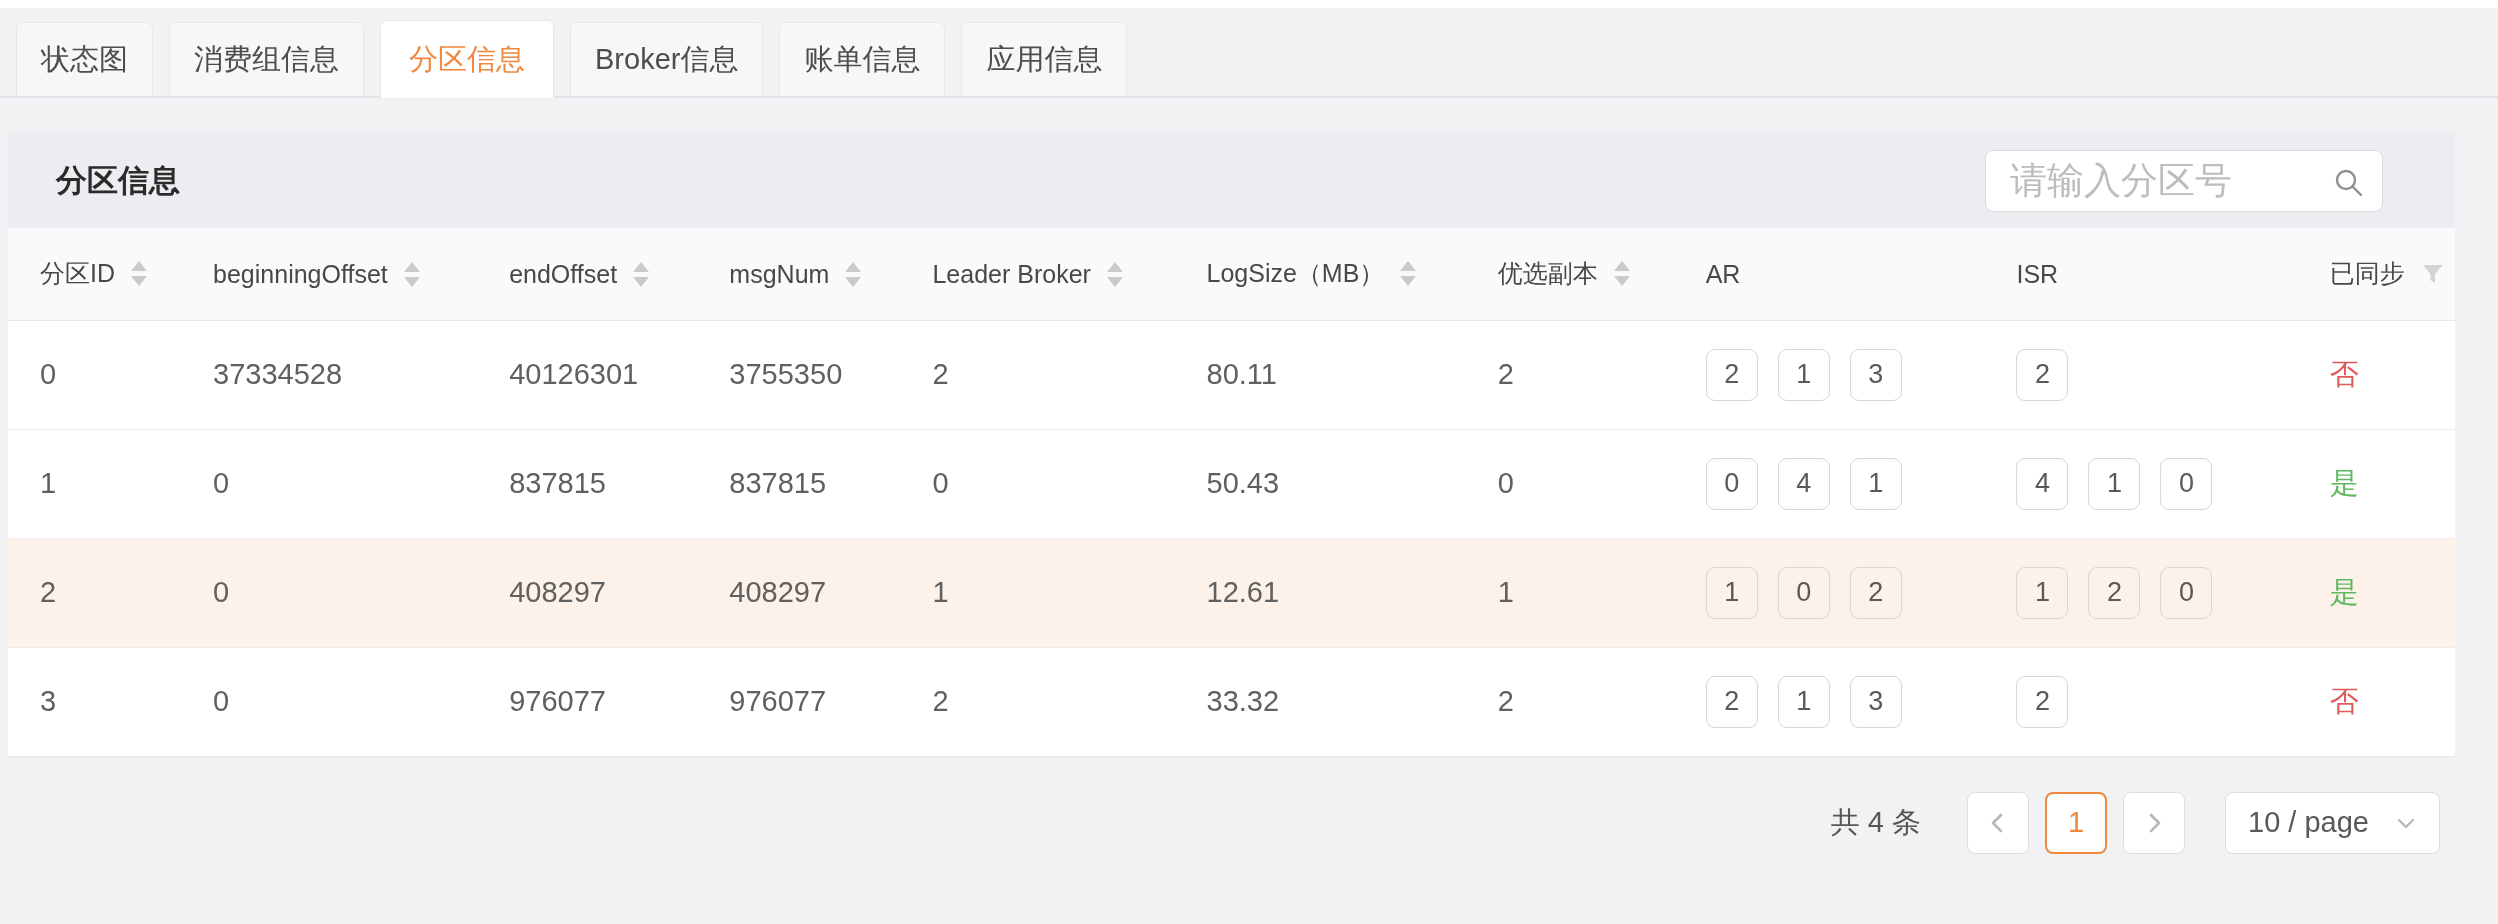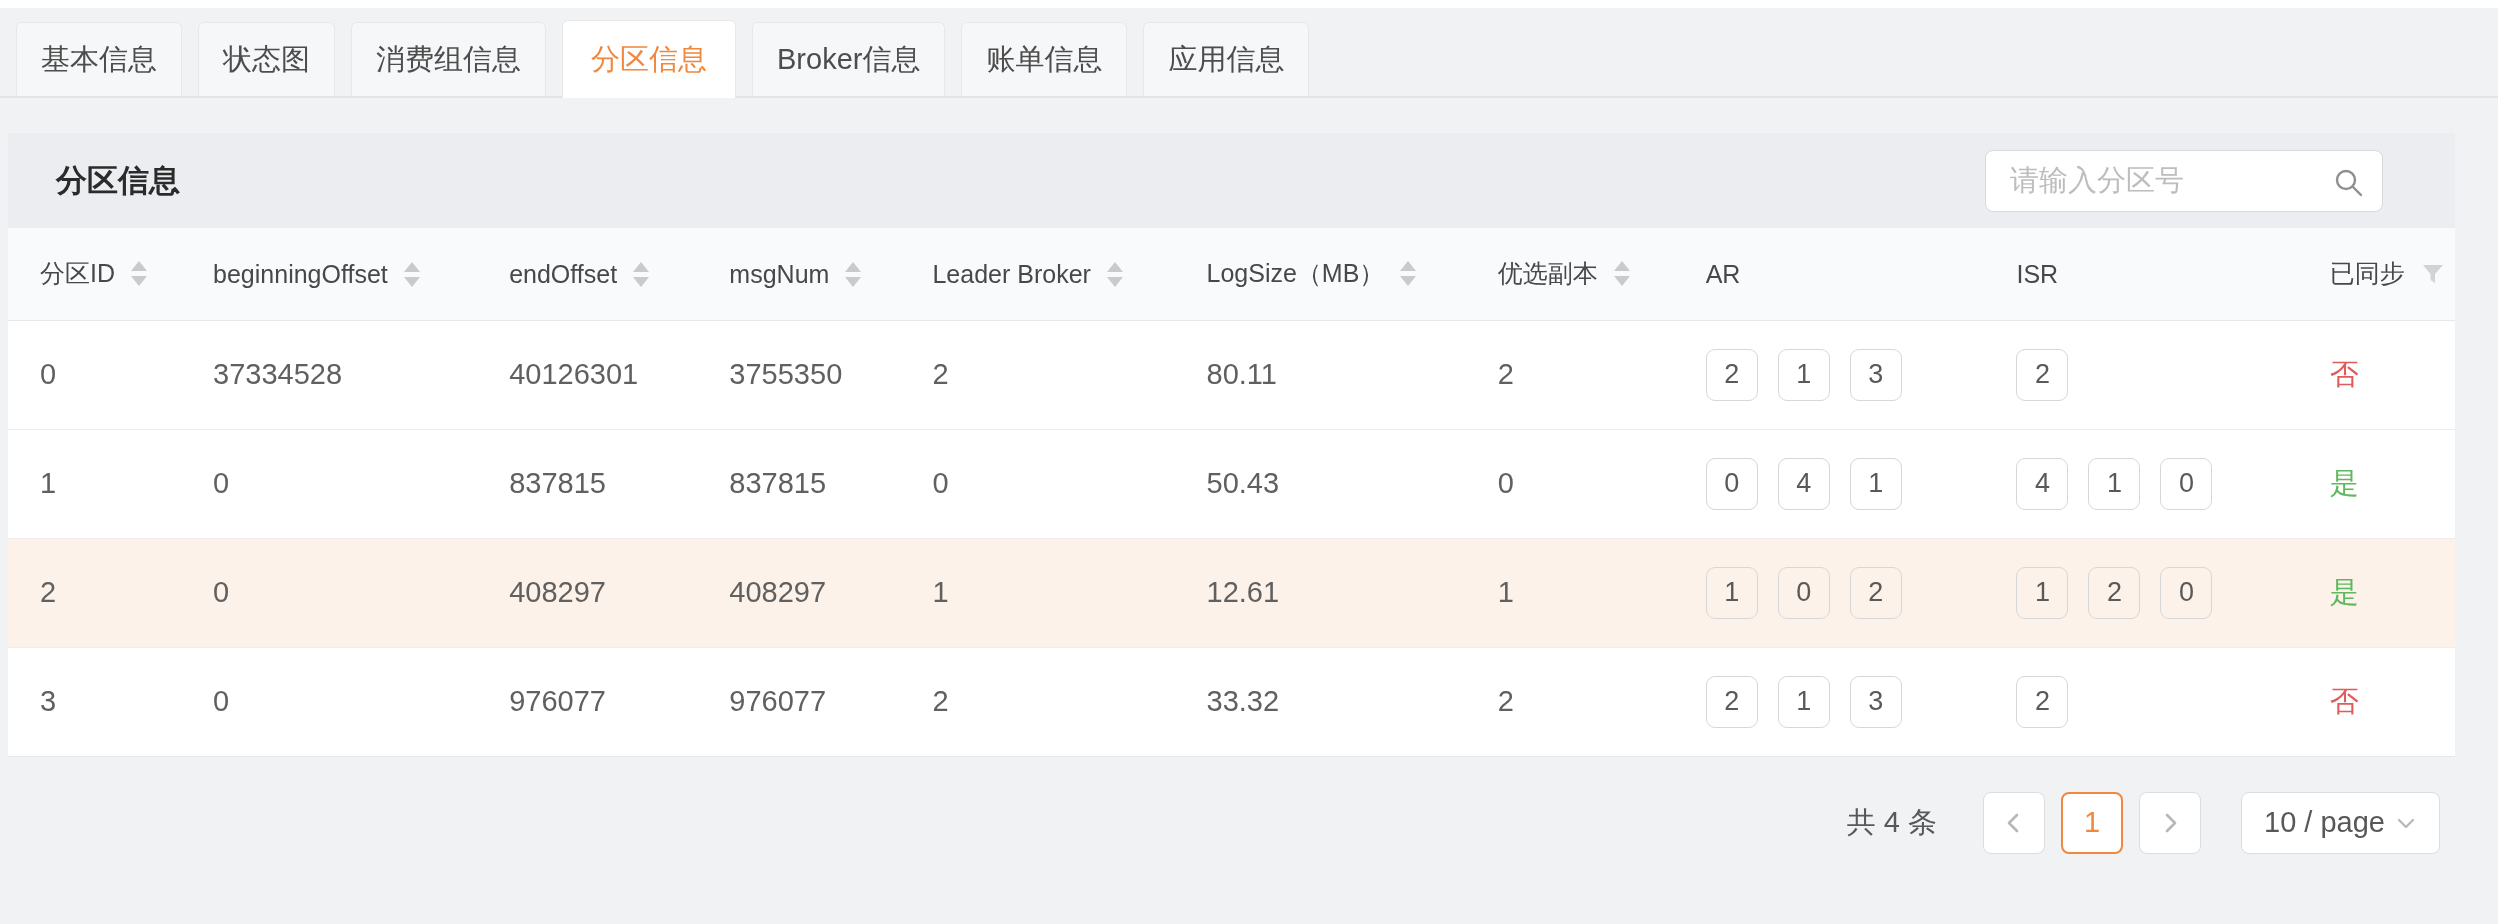--- a/index.html
+++ b/index.html
@@ -31,21 +31,21 @@
   
   .card { margin:35px 43px 0 8px; width:2447px; background:#ffffff; }
   .card-header {
     height:95px; background:#ebedf0;
     display:flex; align-items:center; justify-content:space-between;
   }
   .card-title { font-size:31px; font-weight:700; color:#2b2b2b; padding-left:48px; }
   .search-wrap { position:relative; margin-right:72px; }
   .search-wrap input {
     width:398px; height:62px; border:1px solid #d9dadc; border-radius:8px;
-    background:#ffffff; font-size:29px; color:#555; padding:0 66px 0 24px;
+    background:#ffffff; font-size:37px; color:#555; padding:0 66px 0 24px;
     outline:none; font-family:inherit;
   }
   .search-wrap input::placeholder { color:#bdbdbf; }
   .search-icon { position:absolute; right:20px; top:17px; }
 
   
   table { width:100%; border-collapse:collapse; table-layout:fixed; }
   thead th {
     height:92px; background:#f9fafb; text-align:left; font-weight:400;
     font-size:25px; color:#484848; padding-left:24px; white-space:nowrap;
@@ -88,32 +88,29 @@
   .pg-btn {
     width:62px; height:62px; margin-left:16px;
     background:#ffffff; border:1px solid #dcdddf; border-radius:8px;
     display:flex; align-items:center; justify-content:center;
     cursor:pointer; font-family:inherit;
   }
   .pg-btn.active { border:2px solid #f0883f; color:#f0883f; font-size:29px; }
   .pg-select {
     height:62px; margin-left:40px; padding:0 22px;
     background:#ffffff; border:1px solid #dcdddf; border-radius:8px;
-    display:flex; align-items:center; gap:10px; cursor:pointer; color:#585858;
+    display:flex; align-items:center; gap:26px; cursor:pointer; color:#585858;
   }
 </style>
 </head>
 <body>
 
 <div class="topstrip"></div>
 
 <div class="tabbar">
-    <div class="tab">
-      <span class="tab-label">基本信息</span>
-    </div>
     <div class="tab">
       <span class="tab-label">状态图</span>
     </div>
     <div class="tab">
       <span class="tab-label">消费组信息</span>
     </div>
     <div class="tab active">
       <span class="tab-label">分区信息</span>
     </div>
     <div class="tab">

